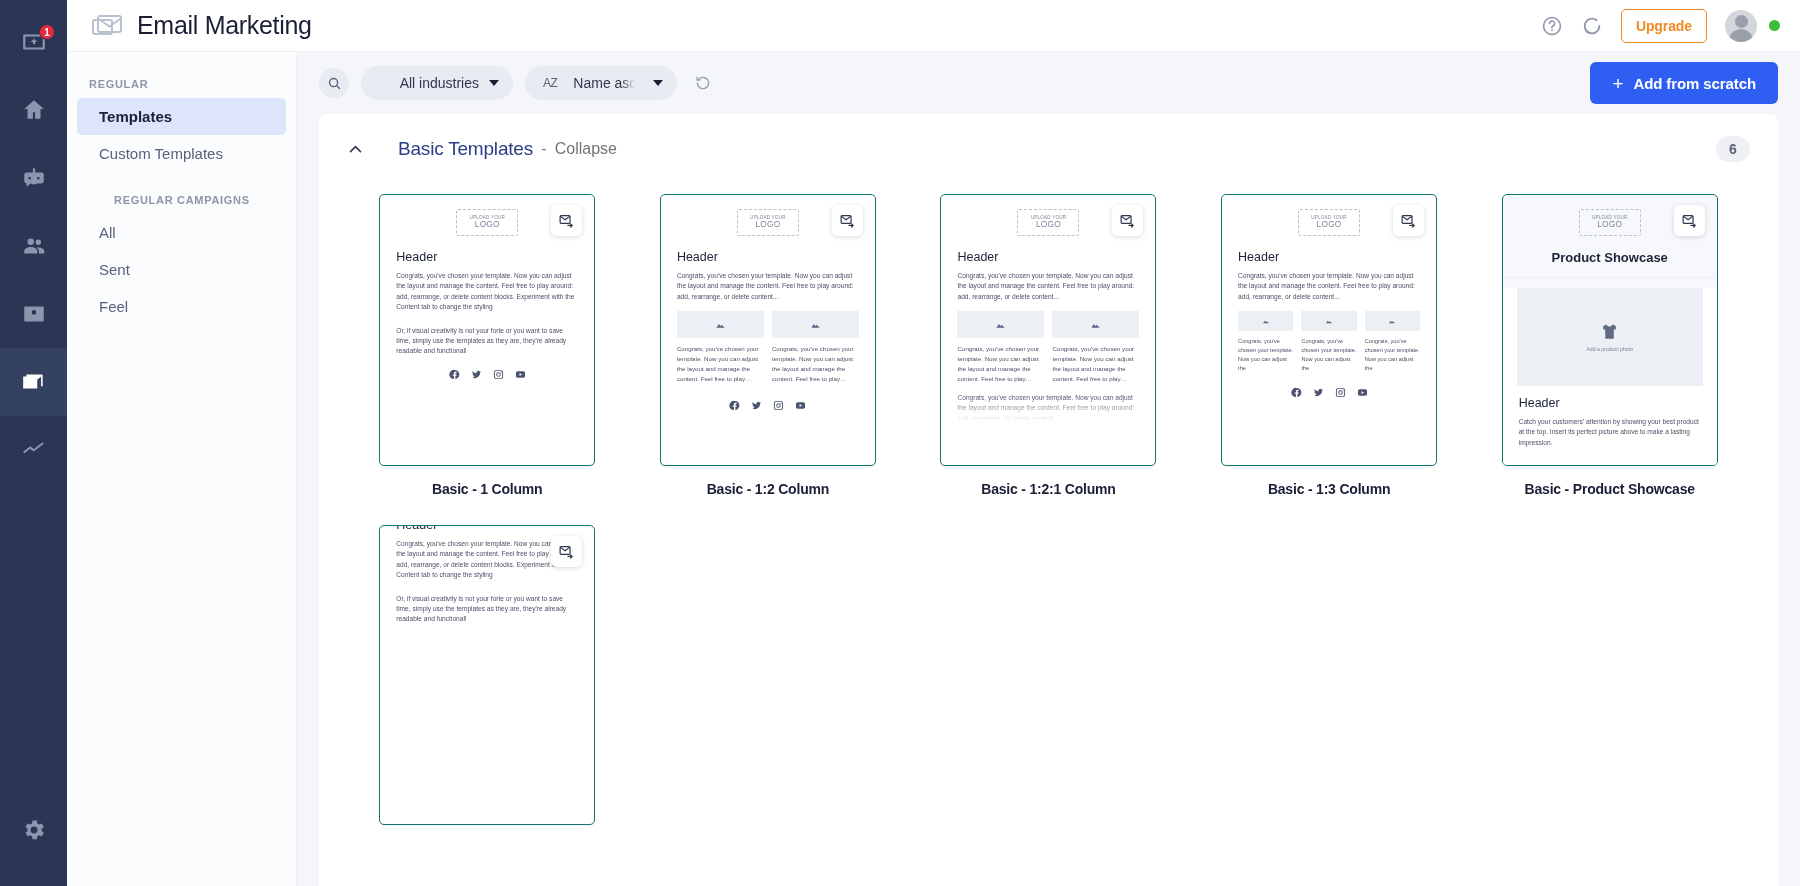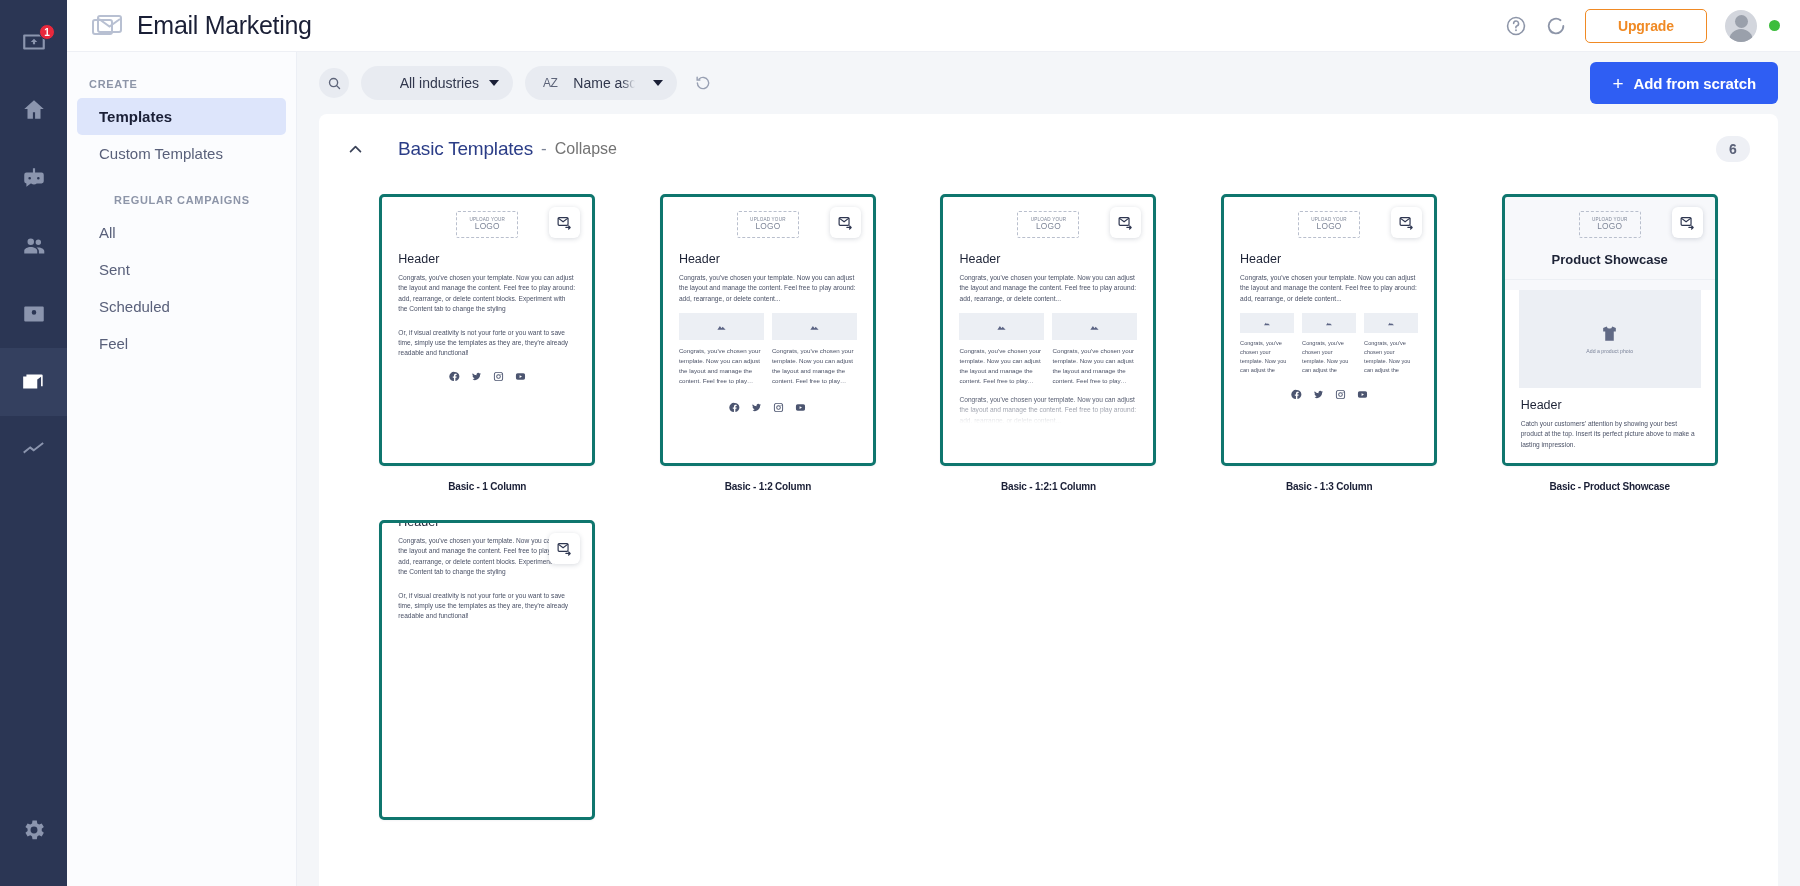--- a/index.html
+++ b/index.html
@@ -52,21 +52,21 @@
   .topbar-title {
     font-size: 25px; color: #1a1f36; font-weight: 400;
     letter-spacing: -0.3px;
   }
   .topbar-right { margin-left: auto; display: flex; align-items: center; gap: 18px; }
   .icon-btn { cursor: pointer; display: flex; align-items: center; }
   .icon-btn svg { width: 22px; height: 22px; }
   .upgrade-btn {
     border: 1.5px solid #f08a24; color: #f08a24;
     background: #fff; border-radius: 5px;
-    padding: 8px 32px; font-size: 14px; font-weight: bold;
+    padding: 8px 14px; font-size: 14px; font-weight: bold;
     cursor: pointer; letter-spacing: -0.1px;
   }
   .avatar-wrap { display: flex; align-items: center; gap: 12px; }
   .avatar {
     width: 32px; height: 32px; border-radius: 50%;
     background: #d3d6dd; overflow: hidden; position: relative;
   }
   .avatar::after {
     content: ""; position: absolute;
     width: 13px; height: 13px; border-radius: 50%;
@@ -161,26 +161,26 @@
   }
 
   .grid {
     display: grid; grid-template-columns: repeat(5, 1fr);
     gap: 0px 0px; padding: 18px 28px 0 28px;
     justify-items: center;
   }
   .tpl { width: 216px; margin-bottom: 28px; cursor: pointer; }
   .tpl-thumb {
     width: 216px; height: 272px; background: #fff;
-    border: 3px solid #0f766e; border-radius: 5px;
+    border: 1px solid #0f766e; border-radius: 5px;
     position: relative; overflow: hidden;
     box-shadow: 0 1px 2px rgba(30,40,70,0.05);
   }
   .tpl-name {
-    text-align: center; font-size: 10px; font-weight: bold;
+    text-align: center; font-size: 14px; font-weight: bold;
     color: #1a1f36; margin-top: 15px; letter-spacing: -0.2px;
   }
 
   
   .t-top { display: flex; align-items: flex-start; padding: 14px 14px 0 14px; justify-content: center; position: relative; }
   .logo-box {
     border: 1px dashed #b9bfcd; border-radius: 2px;
     width: 62px; padding: 5px 0; text-align: center;
     color: #7e8698; line-height: 1.15;
   }
@@ -304,27 +304,26 @@
         <span class="avatar-wrap">
           <span class="avatar"></span>
           <span class="status-dot"></span>
         </span>
       </div>
     </div>
 
     <div class="main">
 
       <div class="leftnav">
-        <div class="nav-section">CREATE</div>
+        <div class="nav-section">REGULAR</div>
         <div class="nav-item active">Templates</div>
         <div class="nav-item">Custom Templates</div>
         <div class="nav-section second">REGULAR CAMPAIGNS</div>
         <div class="nav-item">All</div>
         <div class="nav-item">Sent</div>
-        <div class="nav-item">Scheduled</div>
         <div class="nav-item">Feel</div>
       </div>
 
       <div class="content">
 
         <div class="toolbar">
           <span class="round-icon-btn">
             <svg viewBox="0 0 24 24" fill="none" stroke="#5d6479" stroke-width="2.2" stroke-linecap="round">
               <circle cx="10.5" cy="10.5" r="6.5"></circle>
                 <path d="M15.4 15.4L20 20"></path>

